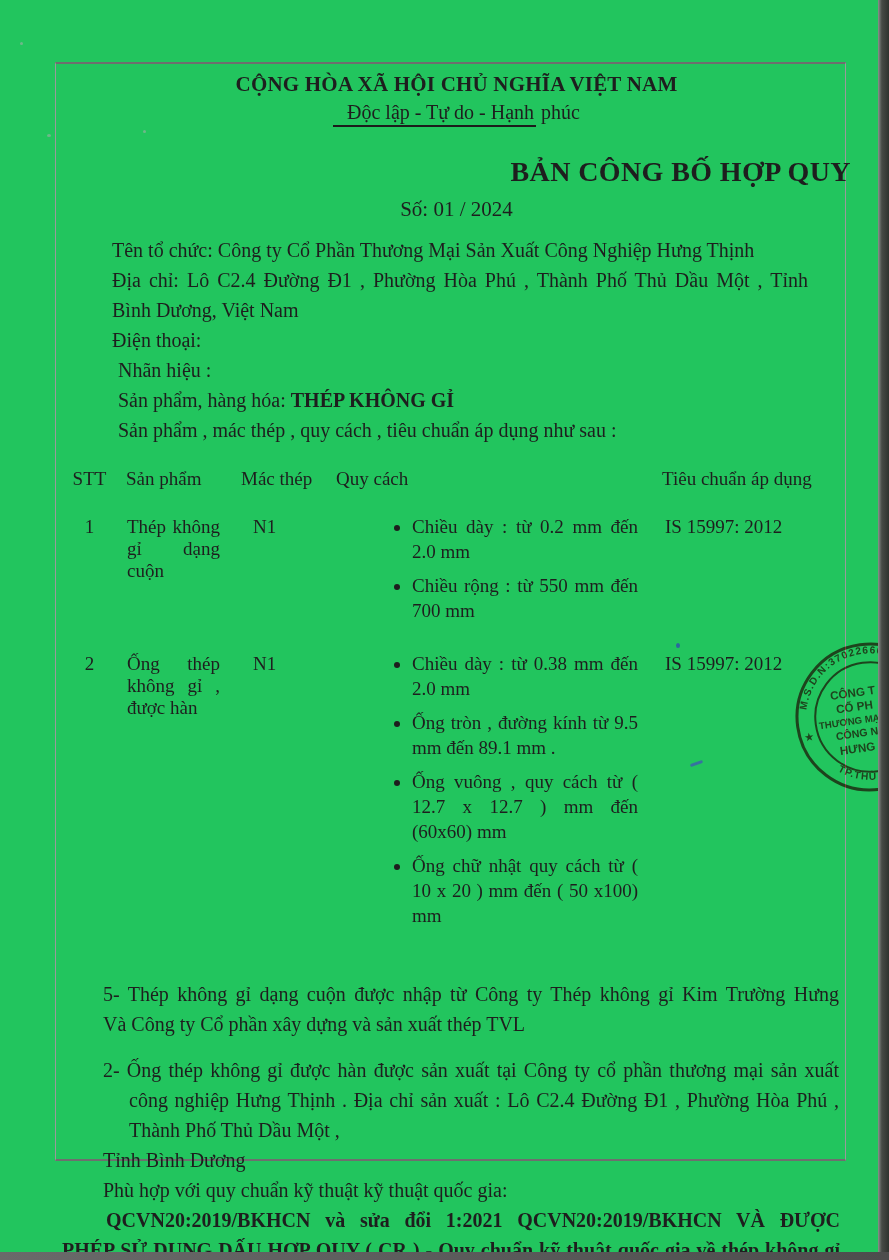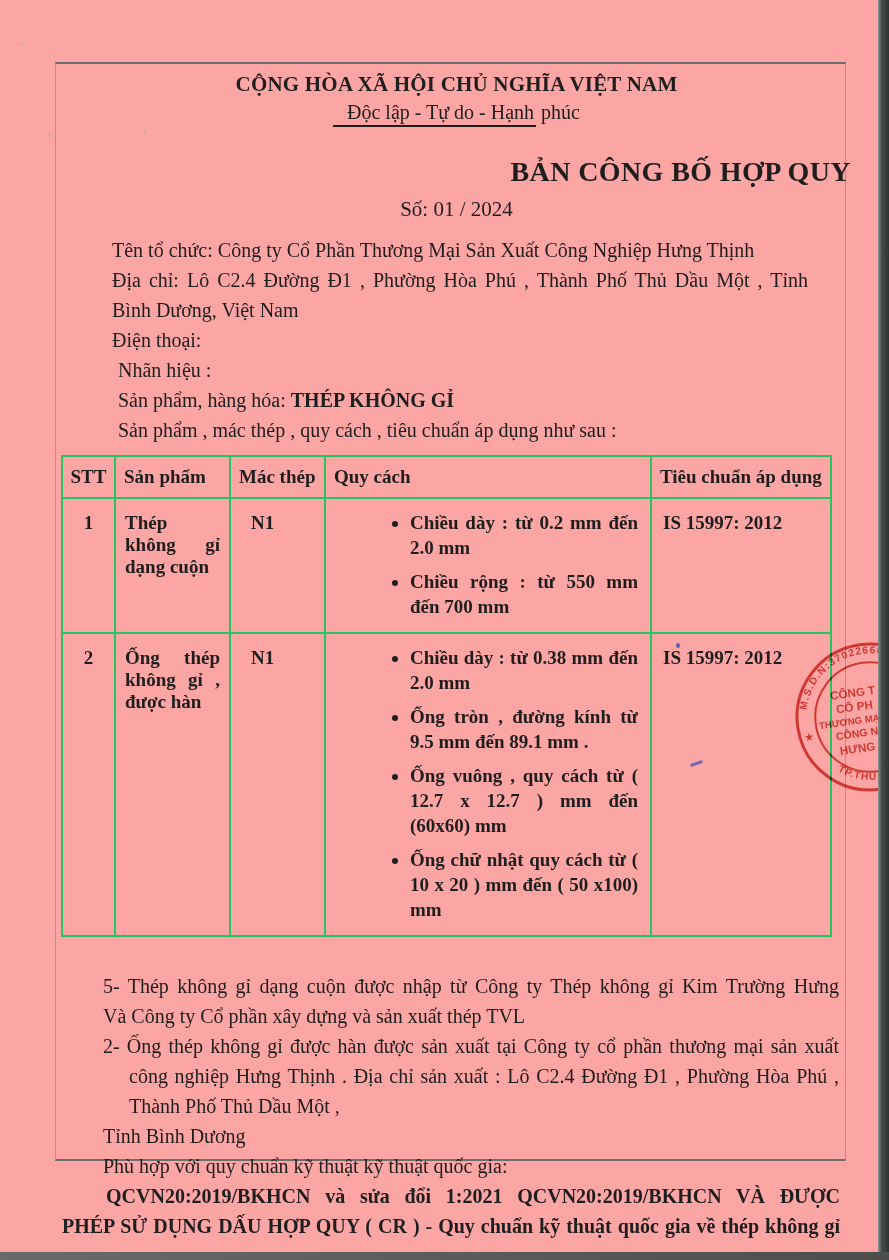--- a/index.html
+++ b/index.html
@@ -1,20 +1,20 @@
 <!DOCTYPE html>
 <html lang="vi"><head>
 <meta charset="utf-8">
 <style>
   * { box-sizing: border-box; margin: 0; padding: 0; }
   html, body { width: 889px; height: 1260px; }
   body { background: #f6f6f4; }
   .page {
     position: relative; width: 889px; height: 1260px; overflow: hidden;
-    background: #fca5a5;
+    background: #22c55e;
     font-family: "Liberation Serif", "DejaVu Serif", serif;
     color: #1e1e1e;
   }
   
   .frame {
     position: absolute; left: 55px; top: 62px; width: 791px; height: 1099px;
     border-left: 1px solid #9a9a9a; border-right: 1px solid #9a9a9a;
     border-top: 2px solid #6e6e6e; border-bottom: 2px solid #6e6e6e;
   }
   .header { margin-top: 8px; text-align: center; transform: translateX(6px); }
@@ -23,36 +23,36 @@
   .motto-u { border-bottom: 2px solid #1c1c1c; padding: 0 2px 2px 14px; }
   .doc-title { font-size: 28px; font-weight: bold; margin-top: 32px; letter-spacing: .4px; text-align: right; }
   .doc-number { font-size: 21px; margin-top: 9px; }
 
   .info { margin: 13px 0 0 56px; width: 696px; font-size: 20px; line-height: 30px; }
   .info .ind { padding-left: 6px; }
   .spread { text-align: justify; text-align-last: justify; }
 
   table.spec { margin: 10px 0 0 5px; width: 769px; border-collapse: collapse;
                font-size: 19px; table-layout: fixed; }
-  .spec th, .spec td { border: 2px solid #22c55e; vertical-align: top; font-weight: bold; }
+  .spec th, .spec td { border: 4px solid #22c55e; vertical-align: top; font-weight: normal; }
   .spec th { padding: 9px 8px; text-align: left; }
   th.h-stt { text-align: center; padding: 9px 2px; }
   td.c-stt { text-align: center; padding-top: 13px; }
   td.c-sp  { padding: 13px 9px 0 9px; text-align: justify; }
   td.c-mac { text-align: left; padding-top: 13px; padding-left: 20px; }
   td.c-qc  { padding: 11px 12px 4px 10px; }
   td.c-tc  { padding: 13px 6px 0 11px; }
   .c-qc ul { margin: 0; padding-left: 46px; }
   .c-qc li { line-height: 25px; margin-bottom: 9px; text-align: justify; margin-left: 28px; }
 
   .notes { margin: 34px 0 0 47px; width: 736px; font-size: 20px; line-height: 30px; }
   .hang { padding-left: 26px; }
   .conf { margin-left: -41px; width: 778px; font-weight: bold; }
   .conf-l1 { padding-left: 44px; }
-  .gap-top { margin-top: 0; }
+  .gap-top { margin-top: 16px; }
 
   
   .stamp { position: absolute; left: 794px; top: 641px; width: 152px; height: 152px;
            transform: rotate(-8deg); opacity: .92; mix-blend-mode: multiply; z-index: 5; }
   .stamp svg text { font-family: "Liberation Sans", "DejaVu Sans", sans-serif; font-weight: bold; }
 
   
   .edge-right { position: absolute; right: 0; top: 0; width: 11px; height: 1260px; z-index: 20;
     background: linear-gradient(to right, #8d918d 0%, #464a46 35%, #2f332f 100%); }
   .edge-bottom { position: absolute; left: 0; top: 1252px; width: 889px; height: 8px; z-index: 21;

